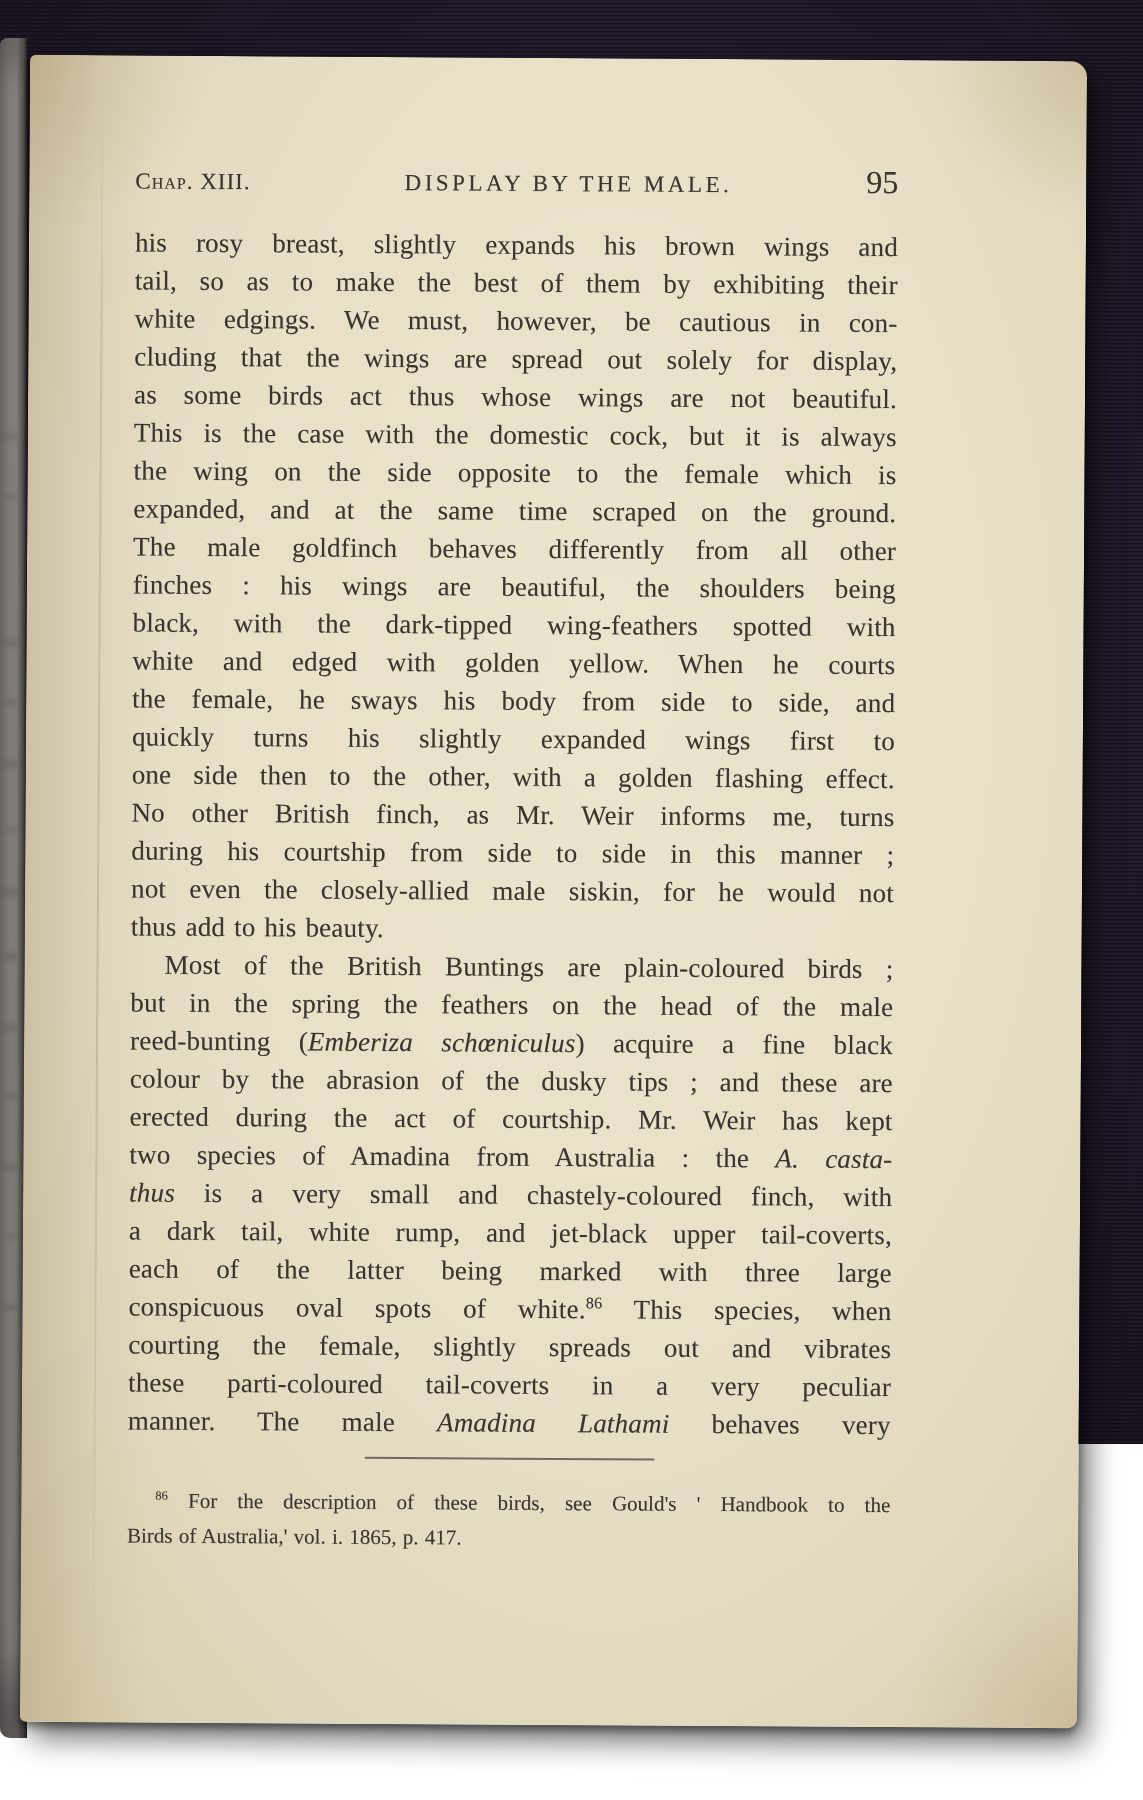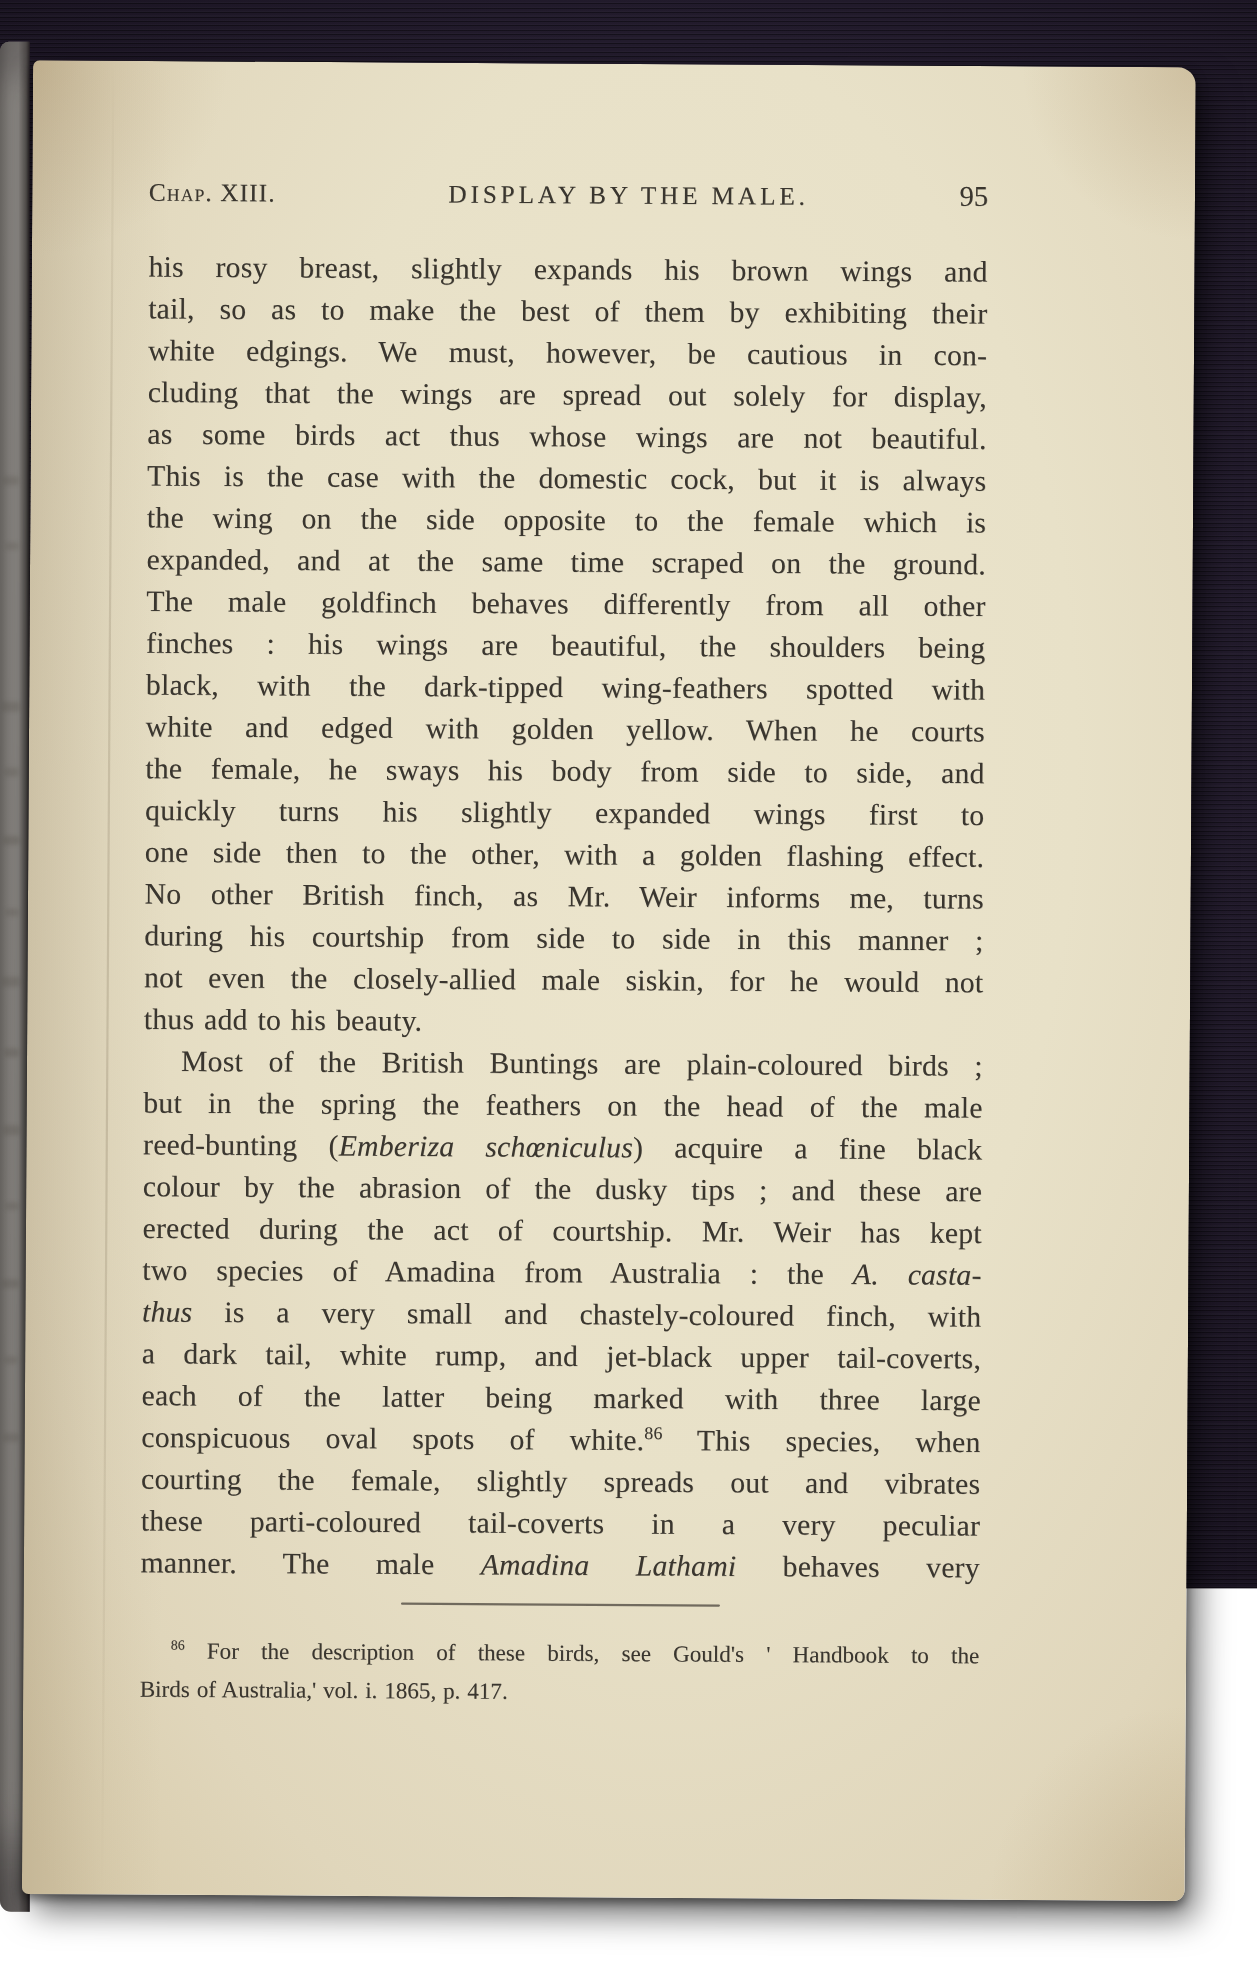--- a/index.html
+++ b/index.html
@@ -41,21 +41,21 @@
     content:"";position:absolute;left:72px;top:0;width:2px;height:100%;
     background:linear-gradient(180deg, transparent 0%, rgba(110,95,70,.18) 20%, rgba(110,95,70,.22) 60%, transparent 100%);
   }
   .inner{position:relative;padding:0 188px 0 106px;}
   .running-head{
     display:flex;align-items:baseline;margin-top:104px;height:28px;
     text-shadow:.3px .3px .6px rgba(58,54,47,.4);
   }
   .chap{font-variant:small-caps;font-size:23px;letter-spacing:1px;white-space:nowrap;}
   .rtitle{flex:1;text-align:center;font-size:23px;letter-spacing:3.5px;transform:translateX(10px);white-space:nowrap;}
-  .pagenum{font-size:26px;}
+  .pagenum{font-size:32px;}
   .body{margin-top:36px;font-size:27px;word-spacing:2px;letter-spacing:.2px;
         text-shadow:.3px .3px .5px rgba(58,54,47,.32);}
   .line{height:38px;line-height:38px;text-align:justify;text-align-last:justify;white-space:nowrap;}
   .line.nojust{text-align-last:left;}
   .line.indent{text-indent:34px;}
   .it{font-style:italic;}
   .sup{font-size:.6em;vertical-align:super;line-height:0;}
   .fnrule{margin:16px auto 0;width:290px;height:2px;background:rgba(62,57,50,.7);border-radius:1px;}
   .footnote{margin-top:26px;font-size:21px;word-spacing:1px;
             text-shadow:.3px .3px .5px rgba(58,54,47,.3);}

